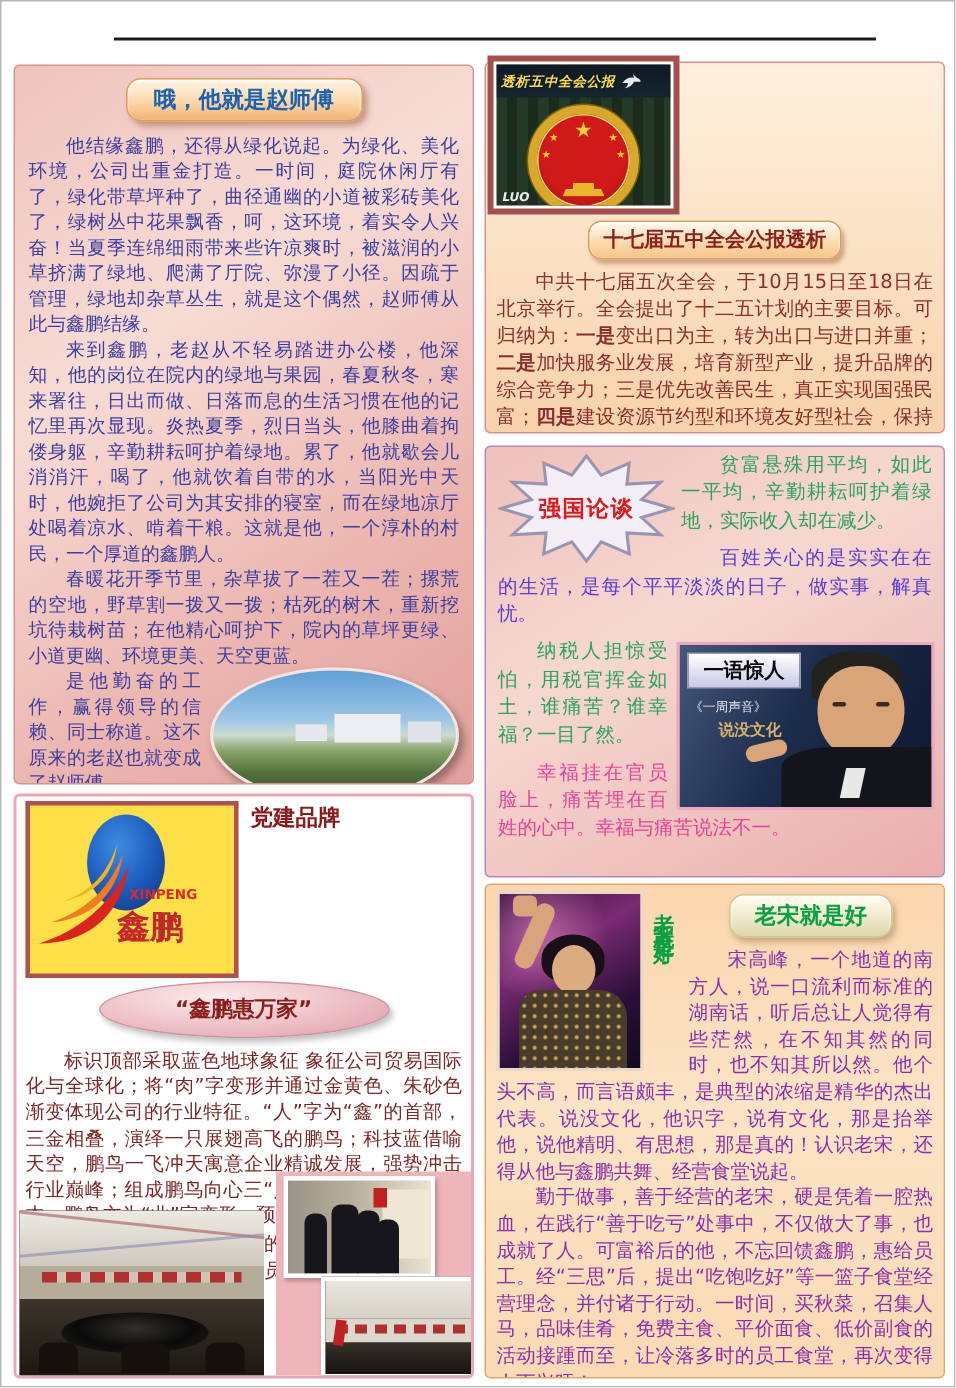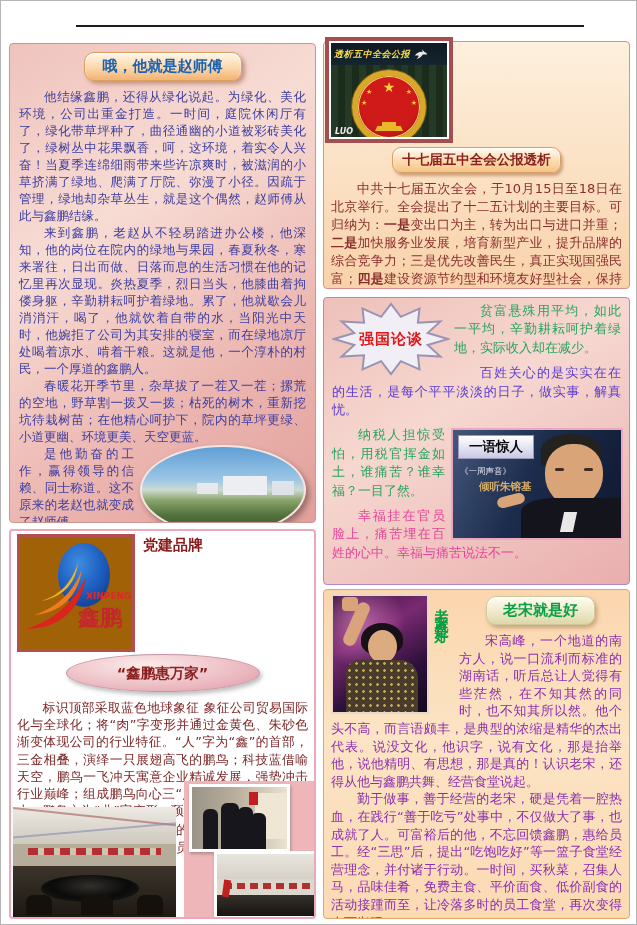--- a/index.html
+++ b/index.html
@@ -72,21 +72,21 @@
   .q-l2{position:absolute;left:26px;top:50px;font-size:10.5px;font-weight:bold;color:#d8b06a;z-index:3;}
   .z-hair{position:absolute;right:20px;top:4px;width:60px;height:32px;background:#23221f;border-radius:50% 50% 0 0;}
   .z-face{position:absolute;right:18px;top:14px;width:58px;height:62px;background:#d9a478;border-radius:46% 46% 50% 50%;}
   .z-eye{position:absolute;width:9px;height:3px;background:#3a2a20;border-radius:2px;}
   .z-suit{position:absolute;right:0;bottom:0;width:100px;height:40px;background:#14141c;border-radius:34% 0 0 0;}
   .z-shirt{position:absolute;right:46px;bottom:6px;width:13px;height:20px;background:#e8e8e8;transform:skewX(-12deg);}
   .z-hand{position:absolute;left:44px;bottom:32px;width:28px;height:11px;background:#d9a478;border-radius:6px;transform:rotate(-14deg);}
 
   
   .party{left:8px;top:528px;width:307px;height:390px;background:#fff;border:2px solid #eaa8b8;padding:3px 6px;}
-  .logo-box{float:left;width:118px;height:118px;box-sizing:border-box;border:3px solid #b05050;background:#a16207;margin:0 8px 2px 0;}
+  .logo-box{float:left;width:142px;height:118px;box-sizing:border-box;border:3px solid #b05050;background:#fde047;margin:0 8px 2px 0;}
   .party-head{font-size:15px;font-weight:bold;color:#8b1a1a;margin:2px 0 4px 2px;}
   .oval-btn{display:inline-block;width:192px;height:36px;line-height:36px;border-radius:50%;text-align:center;
             font-size:14.5px;font-weight:bold;color:#8b1f1f;border:1px solid #c793a0;
             background:radial-gradient(ellipse at 40% 28%,#fcebe9 0%,#e9b3bc 70%,#d493a2 100%);
             box-shadow:2px 3px 4px rgba(0,0,0,.25);}
   .party p{font-size:12.8px;line-height:17.2px;color:#7d2626;}
   .party p + p{margin-top:2px;}
   .photo{position:absolute;overflow:hidden;}
   .photo-big{left:2px;top:276px;width:163px;height:110px;background:#241e16;}
   .m-ceiling{position:absolute;left:0;top:0;width:100%;height:34%;background:linear-gradient(#eceae4,#cfc9bd);}
@@ -198,21 +198,21 @@
       <div class="z-face">
         <span class="z-eye" style="position:absolute;left:10px;top:24px;"></span>
         <span class="z-eye" style="position:absolute;right:10px;top:24px;"></span>
       </div>
       <div class="z-suit"></div>
       <div class="z-shirt"></div>
       <div class="z-hand"></div>
 
       <span class="q-label">一语惊人</span>
       <span class="q-l1">《一周声音》</span>
-      <span class="q-l2">倾听朱镕基</span>
+      <span class="q-l2">说没文化</span>
     </div>
     <p class="ind" style="color: rgb(42, 163, 94);">纳税人担惊受怕，用税官挥金如土，谁痛苦？谁幸福？一目了然。</p>
     <p class="ind" style="color: rgb(232, 67, 154);">幸福挂在官员脸上，痛苦埋在百姓的心中。幸福与痛苦说法不一。</p>
   </div>
 
   <div class="panel party">
     <div class="logo-box">
       <svg width="112" height="112" viewBox="0 0 112 112">
         <defs>
           <radialGradient id="blg" cx="40%" cy="32%" r="75%">

